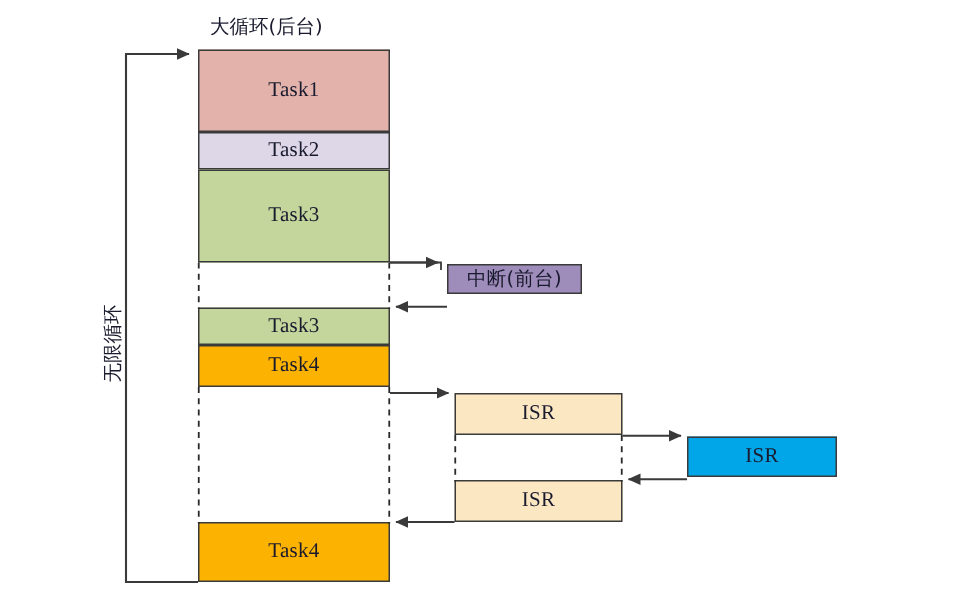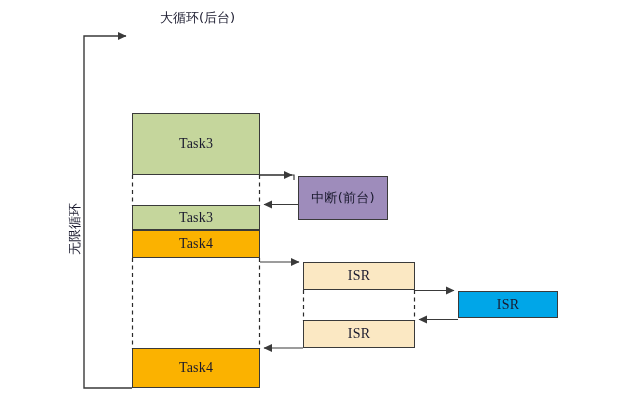--- a/index.html
+++ b/index.html
@@ -27,21 +27,20 @@
     font-size: 14px;
     color: #1a1a2e;
     letter-spacing: 0.2px;
     white-space: nowrap;
   }
   .label {
     position: absolute;
     font-size: 14px;
     color: #1a1a2e;
     white-space: nowrap;
-    margin-left: 20px;
   }
   .cjk {
     font-family: "DejaVu Sans", "Liberation Sans", sans-serif;
     font-size: 13px;
   }
   .vtext {
     position: absolute;
     font-family: "DejaVu Sans", "Liberation Sans", sans-serif;
     font-size: 13px;
     color: #1a1a2e;
@@ -60,26 +59,28 @@
 </style>
 </head>
 <body>
 
 <div id="canvas">
 
   <div class="label cjk" style="left:140px; top:9px;">大循环(后台)</div>
 
   <div class="vtext" style="left:66px; top:255px;">无限循环</div>
 
+  <div class="box" style="left:132px; top:33px; width:128px; height:55px; background:#e2b2ab;">Task1</div>
+  <div class="box" style="left:132px; top:88px; width:128px; height:25px; background:#ddd7e8;">Task2</div>
   <div class="box" style="left:132px; top:113px; width:128px; height:62px; background:#c5d69c;">Task3</div>
   <div class="box" style="left:132px; top:205px; width:128px; height:25px; background:#c5d69c;">Task3</div>
   <div class="box" style="left:132px; top:230px; width:128px; height:28px; background:#fbb200;">Task4</div>
   <div class="box" style="left:132px; top:348px; width:128px; height:40px; background:#fbb200;">Task4</div>
 
-  <div class="box cjk" style="left:298px; top:176px; width:90px; height:44px; background:#9e8cbb;">中断(前台)</div>
+  <div class="box cjk" style="left:298px; top:176px; width:90px; height:20px; background:#9e8cbb;">中断(前台)</div>
   <div class="box" style="left:303px; top:262px; width:112px; height:28px; background:#fbe8c3;">ISR</div>
   <div class="box" style="left:303px; top:320px; width:112px; height:28px; background:#fbe8c3;">ISR</div>
   <div class="box" style="left:458px; top:291px; width:100px; height:27px; background:#00a6e8;">ISR</div>
 
   <svg class="overlay" viewBox="0 0 641 405" xmlns="http://www.w3.org/2000/svg">
     <defs>
       <marker id="ah" markerWidth="9" markerHeight="9" refX="8" refY="4.5" orient="auto" markerUnits="userSpaceOnUse">
         <path d="M0,0.6 L8.5,4.5 L0,8.4 z" fill="#3a3a3a"></path>
       </marker>
     </defs>

